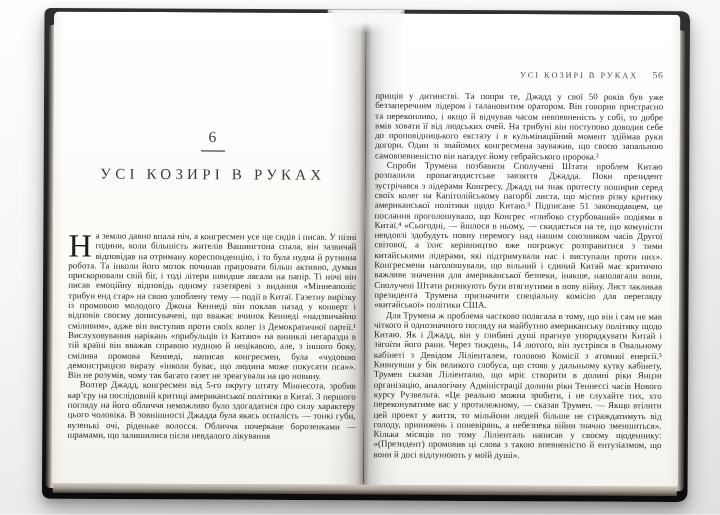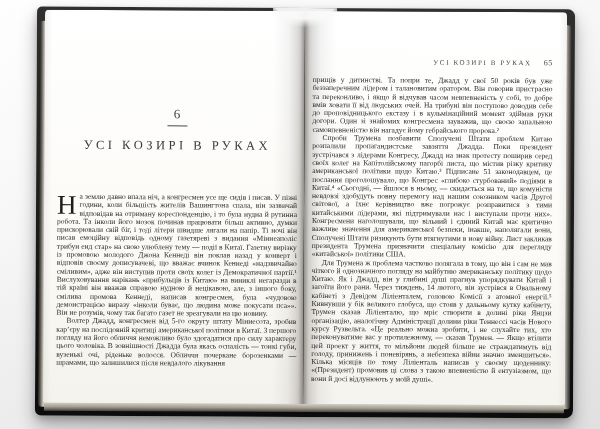--- a/index.html
+++ b/index.html
@@ -102,21 +102,21 @@
           <p class="body"><span class="dropcap">Н</span><span>а землю давно впала ніч, а конгресмен усе ще сидів і писав. У пізні години, коли більшість жителів Вашингтона спала, він зазвичай відповідав на отриману кореспонденцію, і то була нудна й рутинна робота. Та інколи його мозок починав працювати більш активно, думки прискорювали свій біг, і тоді літери швидше лягали на папір. Ті ночі він писав емоційну відповідь одному газетяреві з видання «Міннеаполіс трибун енд стар» на свою улюблену тему — події в Китаї. Газетну вирізку із промовою молодого Джона Кеннеді він поклав назад у конверт і відповів своєму дописувачеві, що вважає вчинок Кеннеді «надзвичайно сміливим», адже він виступив проти своїх колег із Демократичної партії.¹ Вислуховування нарікань «прибульців із Китаю» на виниклі негаразди в тій країні він вважав справою нудною й нецікавою, але, з іншого боку, смілива промова Кеннеді, написав конгресмен, була «чудовою демонстрацією виразу «інколи буває, що людина може покусати пса»». Він не розумів, чому так багато газет не зреагували на цю новину.</span></p>
           <p class="body indent"><span>Волтер Джадд, конгресмен від 5-го округу штату Міннесота, зробив кар’єру на послідовній критиці американської політики в Китаї. З першого погляду на його обличчя неможливо було здогадатися про силу характеру цього чоловіка. В зовнішності Джадда була якась оспалість — тонкі губи, вузенькі очі, ріденьке волосся. Обличчя почеркане борозенками — шрамами, що залишилися після невдалого лікування</span></p>
         </div>
       </div>
     </div>
 
     <div class="page right">
       <div class="right-inner">
         <div class="running-header">
           <span class="running-title">УСІ КОЗИРІ В РУКАХ</span>
-          <span class="page-number">65</span>
+          <span class="page-number">56</span>
         </div>
         <div class="right-body">
           <p class="body"><span>прищів у дитинстві. Та попри те, Джадд у свої 50 років був уже беззаперечним лідером і талановитим оратором. Він говорив пристрасно та переконливо, і якщо й відчував часом невпевненість у собі, то добре вмів ховати її від людських очей. На трибуні він поступово доводив себе до проповідницького екстазу і в кульмінаційний момент здіймав руки догори. Один зі знайомих конгресмена зауважив, що своєю запальною самовпевненістю він нагадує йому гебрайського пророка.²</span></p>
           <p class="body indent"><span>Спроби Трумена позбавити Сполучені Штати проблем Китаю розпалили пропагандистське завзяття Джадда. Поки президент зустрічався з лідерами Конгресу, Джадд на знак протесту поширив серед своїх колег на Капітолійському пагорбі листа, що містив різку критику американської політики щодо Китаю.³ Підписане 51 законодавцем, це послання проголошувало, що Конгрес «глибоко стурбований» подіями в Китаї.⁴ «Сьогодні, — йшлося в ньому, — скидається на те, що комуністи невдовзі здобудуть повну перемогу над нашим союзником часів Другої світової, а їхнє керівництво вже погрожує розправитися з тими китайськими лідерами, які підтримували нас і виступали проти них». Конгресмени наголошували, що вільний і єдиний Китай має критично важливе значення для американської безпеки, інакше, наполягали вони, Сполучені Штати ризикують бути втягнутими в нову війну. Лист закликав президента Трумена призначити спеціальну комісію для перегляду «китайської» політики США.</span></p>
           <p class="body indent"><span>Для Трумена ж проблема частково полягала в тому, що він і сам не мав чіткого й однозначного погляду на майбутню американську політику щодо Китаю. Як і Джадд, він у глибині душі прагнув упорядкувати Китай і загоїти його рани. Через тиждень, 14 лютого, він зустрівся в Овальному кабінеті з Девідом Ліліенталем, головою Комісії з атомної енергії.⁵ Кивнувши у бік великого глобуса, що стояв у дальньому кутку кабінету, Трумен сказав Ліліенталю, що мріє створити в долині ріки Янцзи організацію, аналогічну Адміністрації долини ріки Теннессі часів Нового курсу Рузвельта. «Це реально можна зробити, і не слухайте тих, хто переконуватиме вас у протилежному, — сказав Трумен. — Якщо втілити цей проект у життя, то мільйони людей більше не страждатимуть від голоду, принижень і поневірянь, а небезпека війни значно зменшиться». Кілька місяців по тому Ліліенталь написав у своєму щоденнику: «(Президент) промовив ці слова з такою впевненістю й ентузіазмом, що вони й досі відлунюють у моїй душі».</span></p>
         </div>
       </div>
     </div>
 
     <div class="gutter-shadow"></div>

